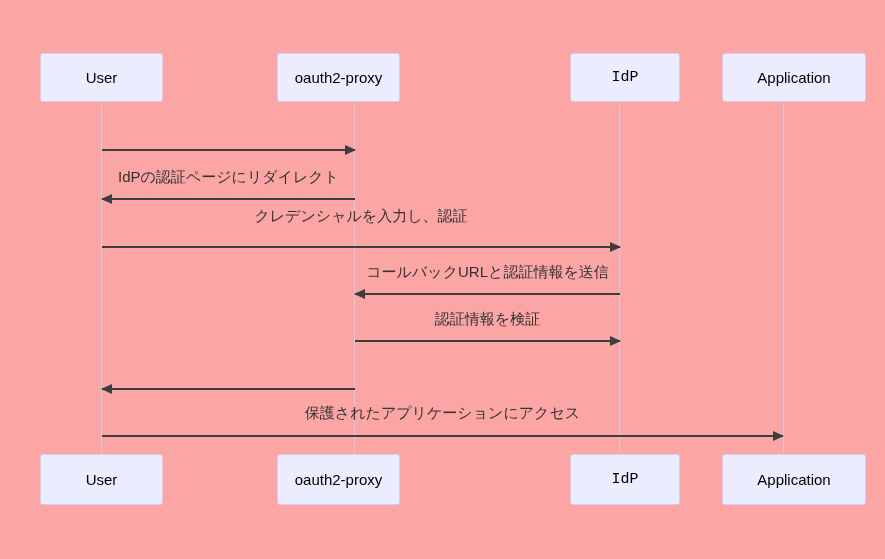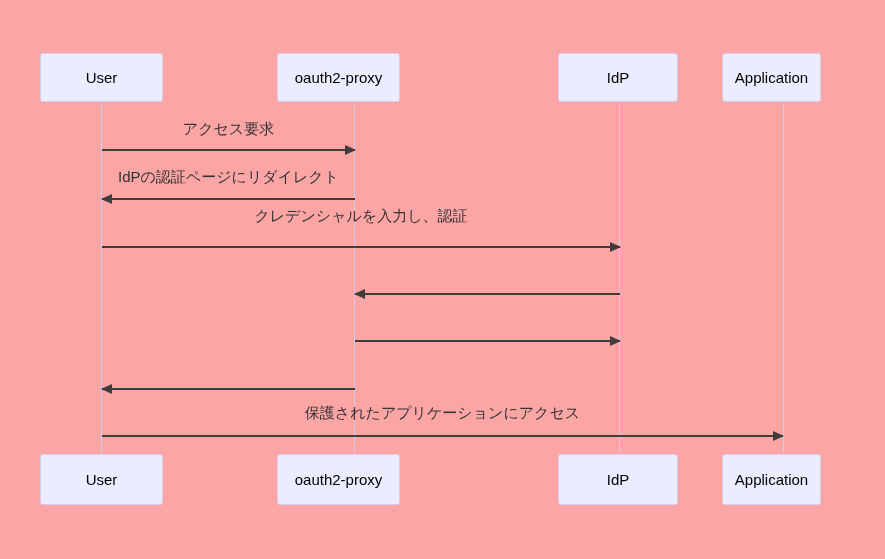--- a/index.html
+++ b/index.html
@@ -38,22 +38,22 @@
     align-items: center;
     justify-content: center;
     font-size: 15px;
     color: #000000;
     box-sizing: border-box;
   }
   .actor.top    { top: 53px; }
   .actor.bottom { top: 454px; height: 51px; }
   .a-user        { left: 40px;  width: 123px; }
   .a-proxy       { left: 277px; width: 123px; }
-  .a-idp         { left: 558px; width: 120px; }
-  .a-application { left: 722px; width: 99px; }
+  .a-idp         { left: 570px; width: 110px; font-family: Liberation Mono, monospace; }
+  .a-application { left: 722px; width: 144px; }
   
   .msg-label {
     position: absolute;
     height: 20px;
     line-height: 20px;
     text-align: center;
     font-size: 15px;
     color: #333333;
     white-space: nowrap;
   }
@@ -112,39 +112,40 @@
   <div class="actor top a-proxy">
     <span>oauth2-proxy</span>
   </div>
   <div class="actor top a-idp">
     <span>IdP</span>
   </div>
   <div class="actor top a-application">
     <span>Application</span>
   </div>
 
-  <div class="msg-label m1-label">アクセス要求</div>
   <div class="msg-line m1-line">
     <div class="arrowhead right"></div>
   </div>
 
   <div class="msg-label m2-label">IdPの認証ページにリダイレクト</div>
   <div class="msg-line m2-line">
     <div class="arrowhead left"></div>
   </div>
 
   <div class="msg-label m3-label">クレデンシャルを入力し、認証</div>
   <div class="msg-line m3-line">
     <div class="arrowhead right"></div>
   </div>
 
+  <div class="msg-label m4-label">コールバックURLと認証情報を送信</div>
   <div class="msg-line m4-line">
     <div class="arrowhead left"></div>
   </div>
 
+  <div class="msg-label m5-label">認証情報を検証</div>
   <div class="msg-line m5-line">
     <div class="arrowhead right"></div>
   </div>
 
   <div class="msg-line m6-line">
     <div class="arrowhead left"></div>
   </div>
 
   <div class="msg-label m7-label">保護されたアプリケーションにアクセス</div>
   <div class="msg-line m7-line">

